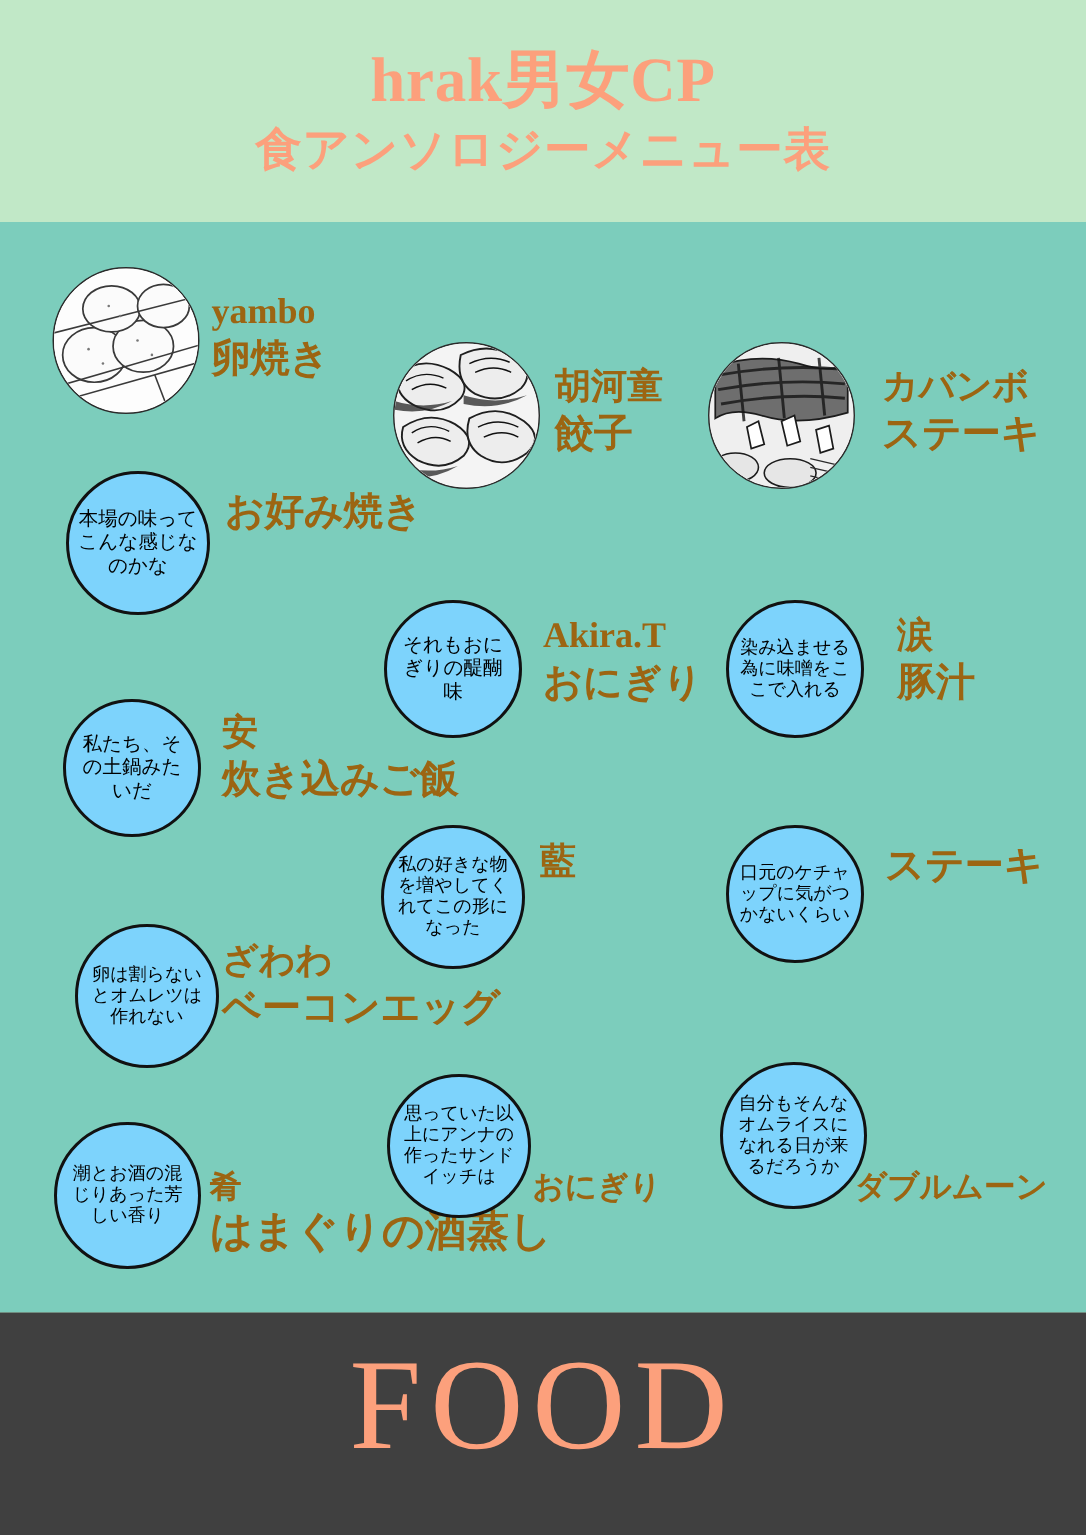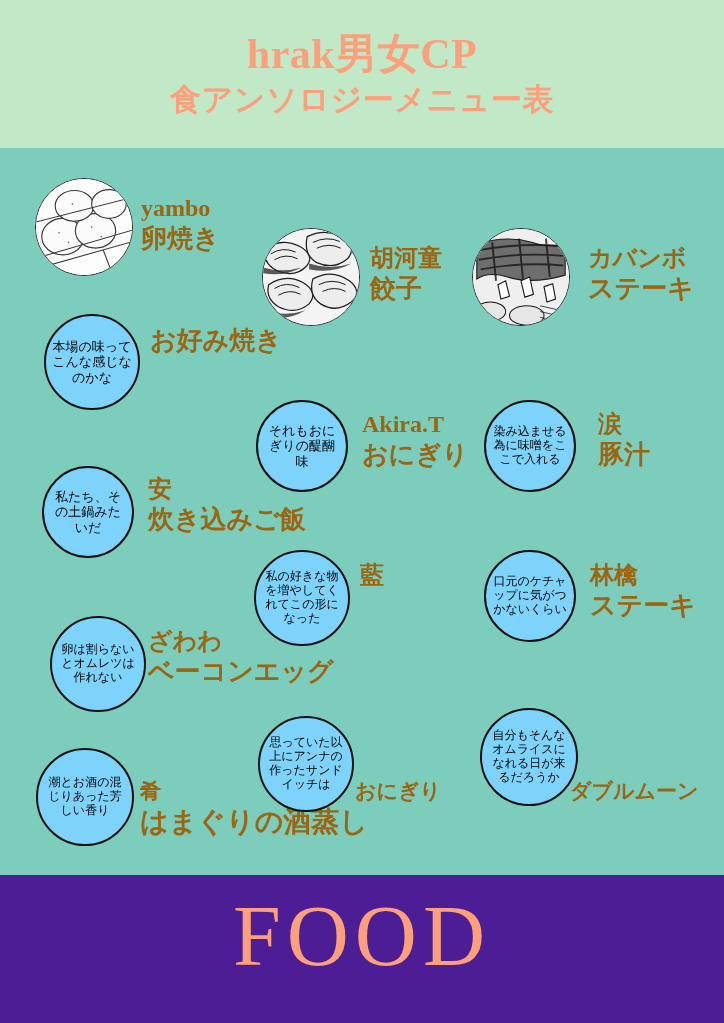--- a/index.html
+++ b/index.html
@@ -33,21 +33,21 @@
 
   
   #panel {
     position: absolute; left: 0; top: 148px; width: 724px; height: 727px;
     background: #7ccdbc;
   }
 
   
   #footer {
     position: absolute; left: 0; top: 875px; width: 724px; height: 148px;
-    background: #4c1d95;
+    background: #404040;
     display: flex; align-items: flex-start; justify-content: center;
   }
   #footer-word {
     color: #fca07c;
     font-family: "Liberation Serif", "DejaVu Serif", serif;
     font-size: 86px;
     line-height: 1;
     letter-spacing: 6px;
     margin-top: 18px;
   }
@@ -257,21 +257,20 @@
       <div class="label" style="left:360px; top:413px;">
         <span class="author">藍</span>
       </div>
     </div>
 
     <div class="entry">
       <div class="bubble b5" style="left:484px; top:402px; width:92px; height:92px;">
         <span class="bubble-text">口元のケチャップに気がつかないくらい</span>
       </div>
       <div class="label" style="left:590px; top:413px;">
-        <span class="author">林檎</span>
         <span class="dish">ステーキ</span>
       </div>
     </div>
 
     <div class="entry">
       <div class="bubble b5" style="left:50px; top:468px; width:96px; height:96px;">
         <span class="bubble-text">卵は割らないとオムレツは作れない</span>
       </div>
       <div class="label" style="left:148px; top:479px;">
         <span class="author">ざわわ</span>

